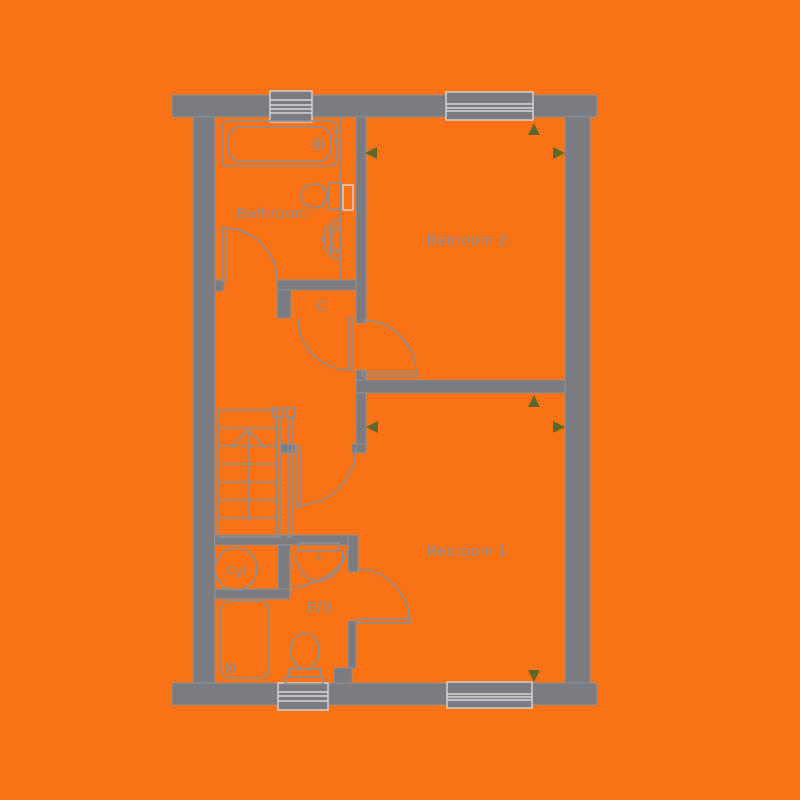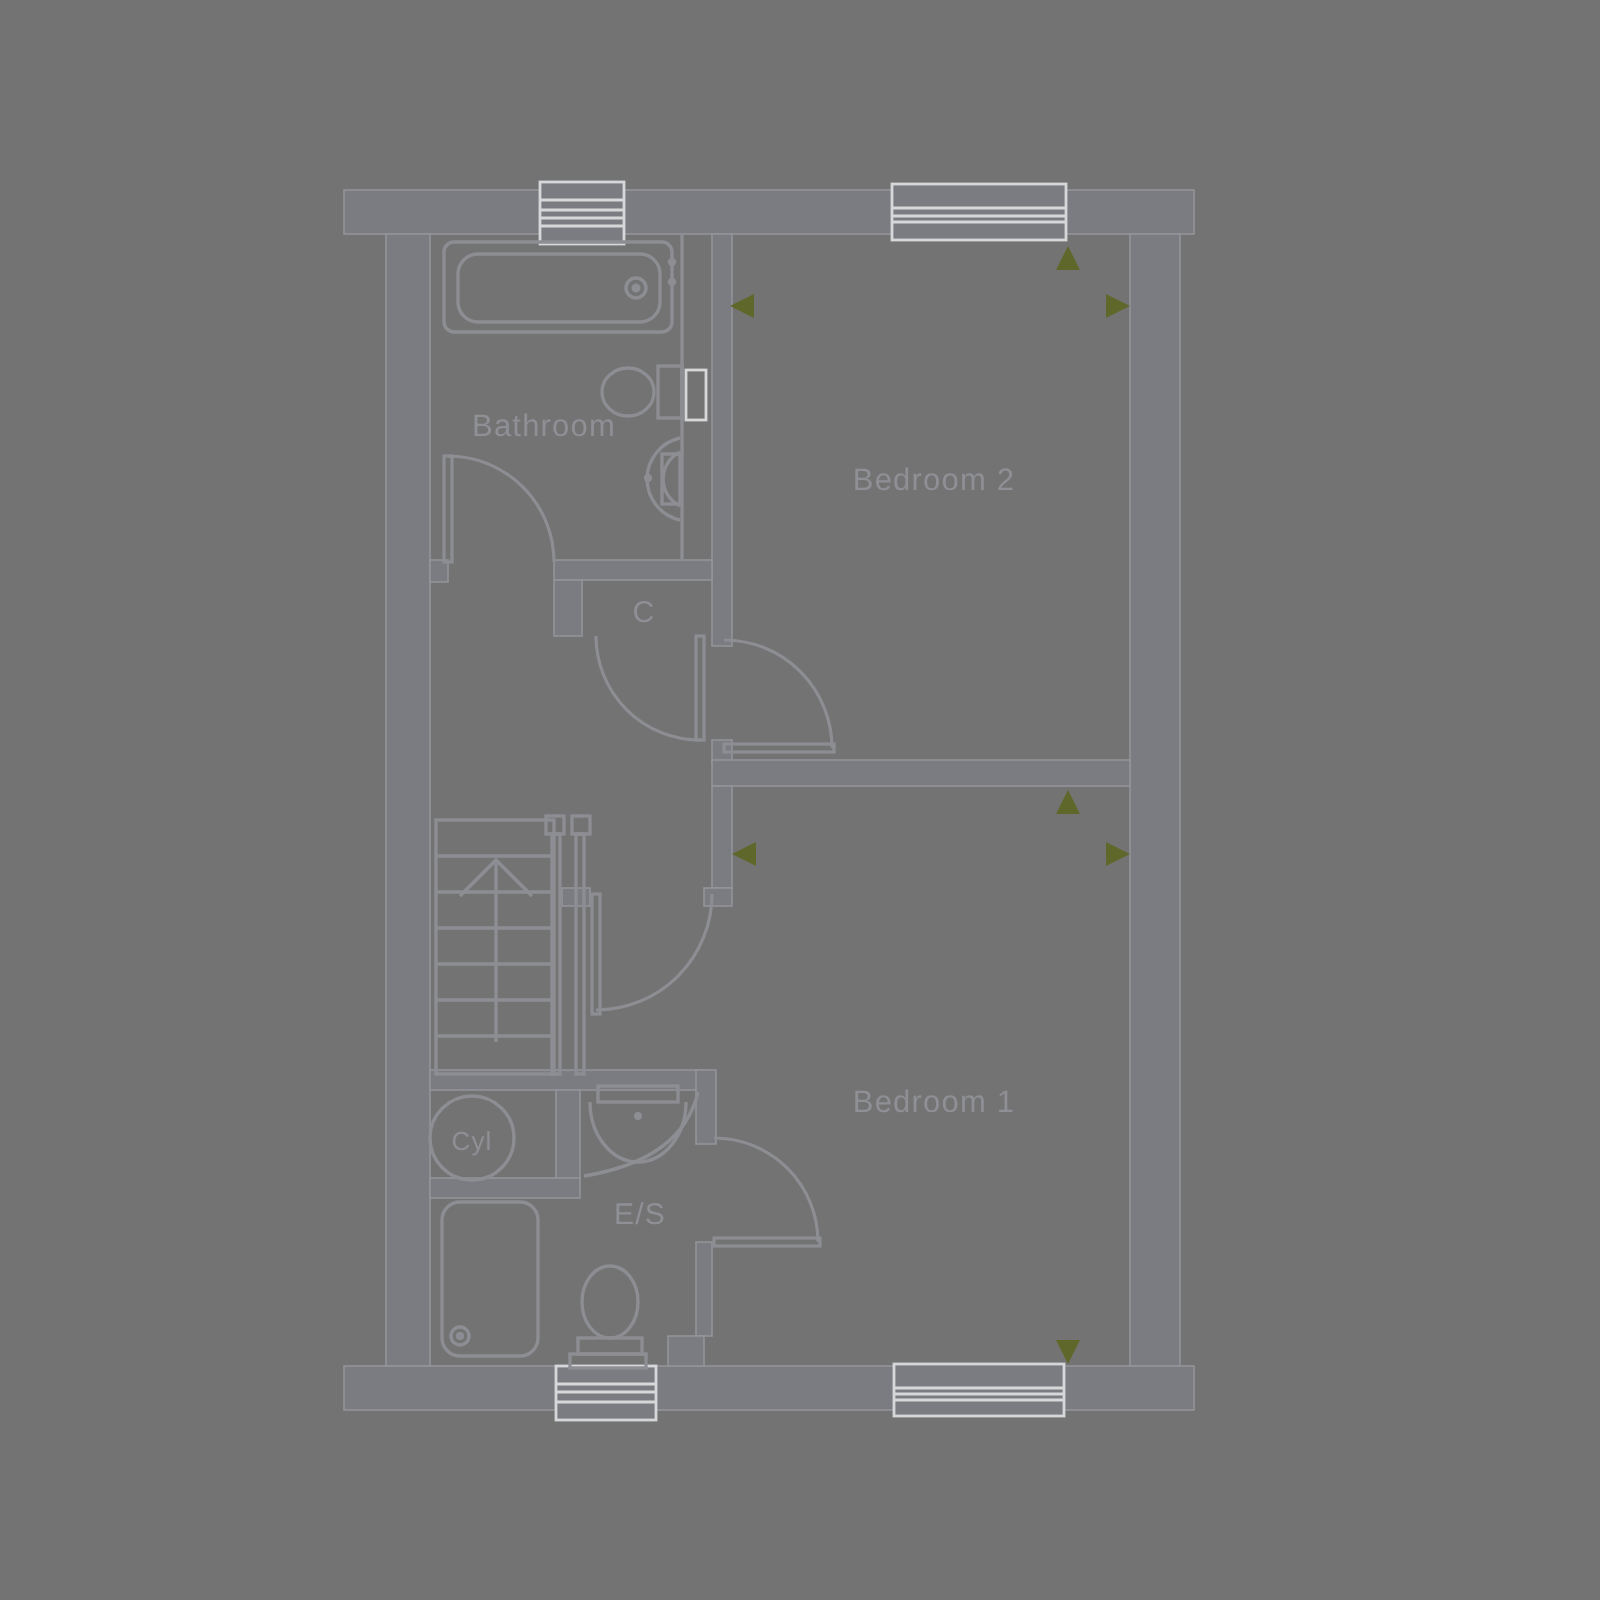--- a/index.html
+++ b/index.html
@@ -1,16 +1,16 @@
 <!DOCTYPE html>
 <html><head>
 <meta charset="utf-8">
 <style>
   html,body{margin:0;padding:0;background:#000;}
-  .stage{position:relative;width:800px;height:800px;background:#737373;overflow:hidden;}
+  .stage{position:relative;width:800px;height:800px;background:#f97316;overflow:hidden;}
   svg{position:absolute;left:0;top:0;}
   .room-label{font-family:"Liberation Sans",sans-serif;letter-spacing:0.6px;}
 </style>
 </head>
 <body>
 
 <div class="stage">
 <svg width="800" height="800" viewBox="0 0 800 800">
 
   <g stroke="#93949a" stroke-width="0.8" fill="#7b7c82">

